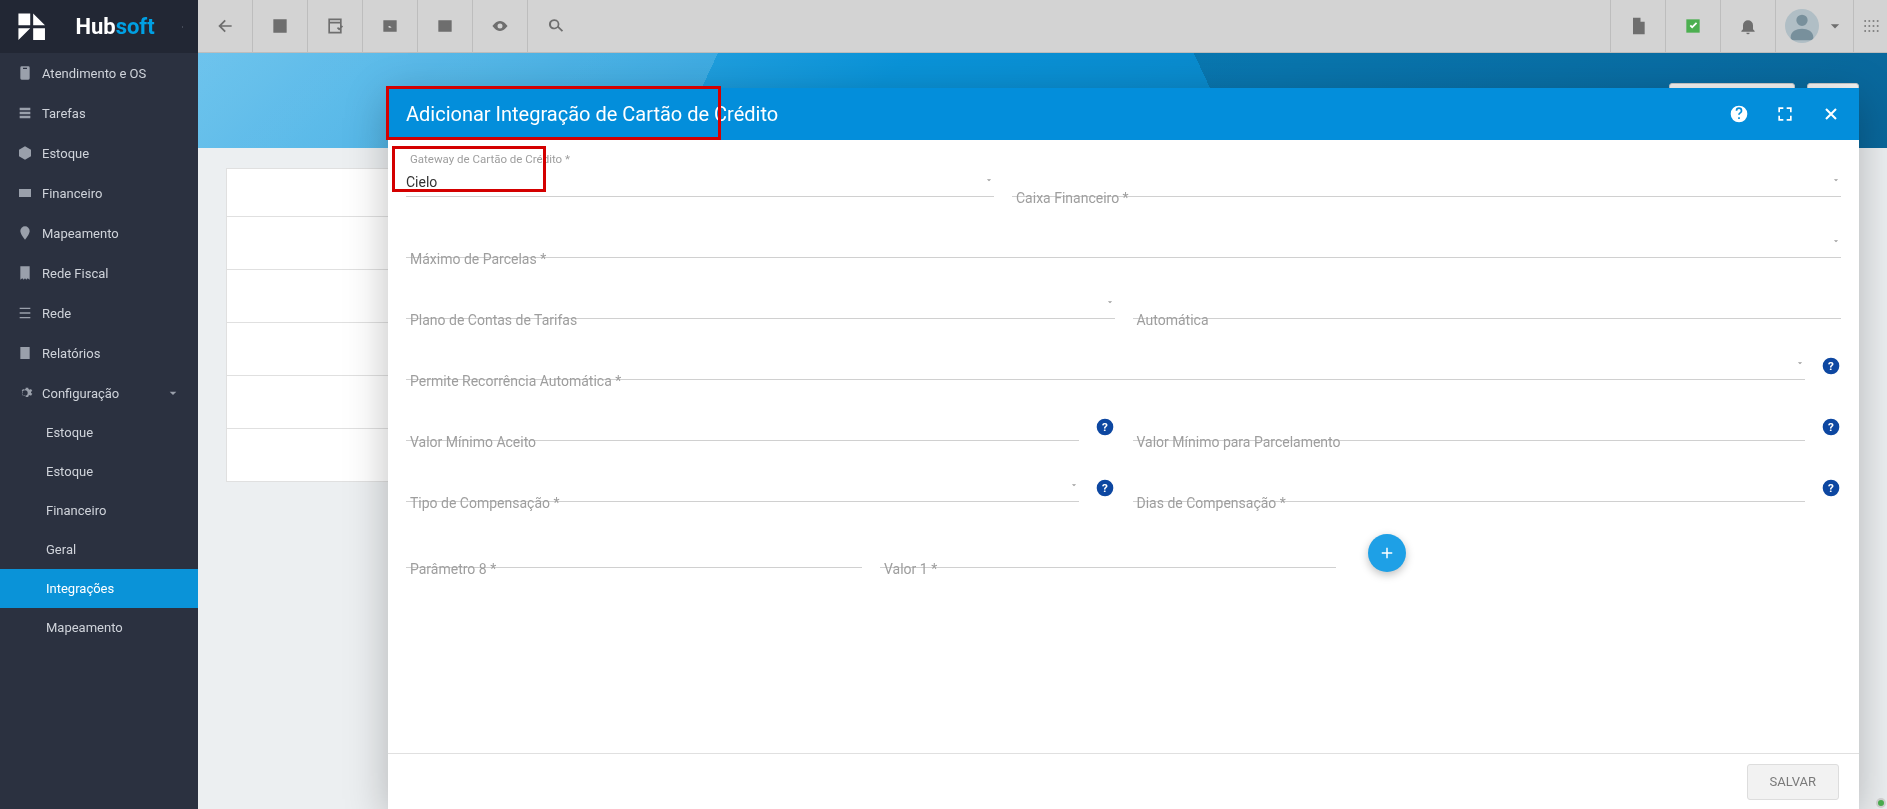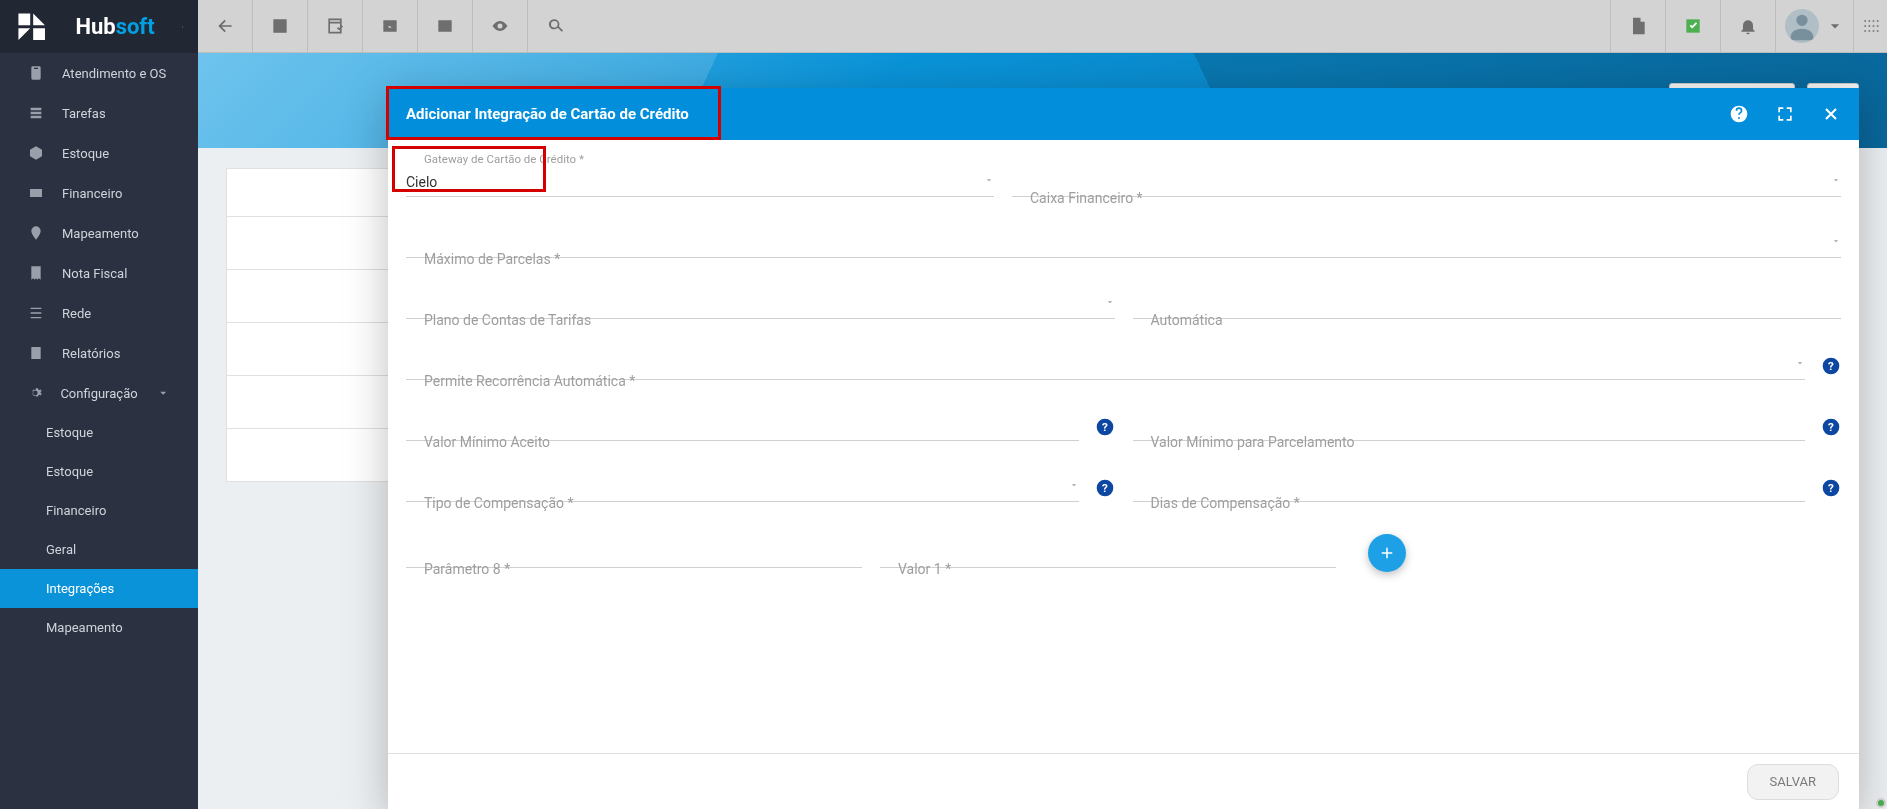--- a/index.html
+++ b/index.html
@@ -9,21 +9,21 @@
   }
   *{box-sizing:border-box;font-family:Roboto,Arial,sans-serif}
   body{margin:0;background:#eceff1;color:var(--text);font-size:14px;overflow:hidden}
   .app{display:flex;width:1887px;height:809px}
 
   
   .sidebar{width:198px;background:var(--dark);color:#cfd3da;display:flex;flex-direction:column}
   .logo-row{height:53px;display:flex;align-items:center;padding:0 14px;background:var(--dark2);gap:26px}
   .logo-row .brand{font-size:22px;font-weight:700;color:#fff}
   .brand .soft{color:#00a0e3}
-  .sb-item{display:flex;align-items:center;gap:18px;padding:12px 28px;cursor:pointer;font-size:13px}
+  .sb-item{display:flex;align-items:center;gap:9px;padding:12px 17px;cursor:pointer;font-size:13px}
   .sb-item svg{width:16px;height:16px;fill:#9aa0ab}
   .sb-sub{padding:12px 20px 12px 46px;font-size:13px;cursor:pointer}
   .sb-sub.active{background:var(--blue);color:#fff}
   .sb-chevron{margin-left:auto}
 
   
   .main{flex:1;display:flex;flex-direction:column;position:relative;background:#eceff1}
   .topbar{height:53px;background:var(--bar);display:flex;align-items:center;border-bottom:1px solid #bdbdbd}
   .tb-btn{width:55px;height:53px;display:flex;align-items:center;justify-content:center;border-right:1px solid #bdbdbd;cursor:pointer}
   .tb-btn svg{width:20px;height:20px;fill:#6e6e6e}
@@ -41,31 +41,31 @@
     linear-gradient(115deg,rgba(255,255,255,.15) 0 30%,transparent 30%),
     linear-gradient(65deg,transparent 60%,rgba(0,0,0,.15) 60%)}
   .btn{background:#f5f5f5;border:1px solid #c9c9c9;border-radius:3px;height:36px;padding:0 16px;display:flex;align-items:center;gap:8px;font-size:13px;color:#555;cursor:pointer}
   .btn svg{width:17px;height:17px;fill:#555}
   .list-head{font-size:13px;color:#666;text-align:center;background:#fff}
   .acao-btn{background:#f5f5f5;border:1px solid #c9c9c9;border-radius:3px;font-size:12px;color:#555;padding:8px 16px;cursor:pointer}
 
   
   .dialog{position:absolute;left:190px;top:88px;right:28px;bottom:0;background:#fff;box-shadow:0 10px 40px rgba(0,0,0,.25);display:flex;flex-direction:column;z-index:20}
   .dlg-head{height:52px;background:var(--blue-bright);color:#fff;display:flex;align-items:center;padding:0 18px}
-  .dlg-title{font-size:15px;font-weight:700}
+  .dlg-title{font-size:20px;font-weight:400}
   .dlg-icons{margin-left:auto;display:flex;gap:26px}
   .dlg-icons svg{width:20px;height:20px;fill:#fff;cursor:pointer}
   .dlg-body{flex:1;padding:10px 18px 18px;overflow:auto}
   .dlg-footer{height:56px;border-top:1px solid var(--line);display:flex;align-items:center;justify-content:flex-end;padding:0 20px;background:#fff}
-  .save-btn{background:#f2f2f2;border:1px solid #ddd;border-radius:11px;height:36px;padding:0 22px;font-size:13px;color:#7a7a7a;cursor:default}
+  .save-btn{background:#f2f2f2;border:1px solid #ddd;border-radius:3px;height:36px;padding:0 22px;font-size:13px;color:#7a7a7a;cursor:default}
 
   .form-row{display:flex;gap:18px;align-items:flex-end;margin-top:32px}
   .form-row.first{margin-top:2px}
   .field{flex:1;position:relative;border-bottom:1px solid #d0d0d0;padding:22px 0 6px}
-  .field .flabel{position:absolute;left:18px;top:22px;font-size:14px;color:var(--grey);pointer-events:none;transition:.15s}
+  .field .flabel{position:absolute;left:4px;top:22px;font-size:14px;color:var(--grey);pointer-events:none;transition:.15s}
   .field.filled .flabel,.field.floating .flabel{top:0;font-size:11.5px}
   .field .fvalue{font-size:14px;color:#333;min-height:18px}
   .field .caret{position:absolute;right:0;bottom:8px}
   .field .caret svg{width:10px;height:10px;fill:#9e9e9e}
   .help{width:20px;height:20px;flex:none;margin-left:-2px;margin-bottom:4px}
   .help svg{width:20px;height:20px;fill:#0d47a1}
 
   
   .hl{position:absolute;pointer-events:none;border:3px solid #d40000;z-index:40}
 
@@ -118,21 +118,21 @@
     <div class="sb-item">
       <svg viewBox="0 0 24 24">
           <path d="M12 2a7 7 0 017 7c0 5-7 13-7 13S5 14 5 9a7 7 0 017-7z"></path>
         </svg>
       <span>Mapeamento</span>
     </div>
     <div class="sb-item">
       <svg viewBox="0 0 24 24">
           <path d="M5 2h14v20l-3-2-2 2-2-2-2 2-2-2-3 2z"></path>
         </svg>
-      <span>Nota Fiscal</span>
+      <span>Rede Fiscal</span>
     </div>
     <div class="sb-item">
       <svg viewBox="0 0 24 24">
           <path d="M4 18h16v2H4zM4 11h16v2H4zM4 4h16v2H4z"></path>
         </svg>
       <span>Rede</span>
     </div>
     <div class="sb-item">
       <svg viewBox="0 0 24 24">
           <path d="M5 3h14v18H5z"></path>

